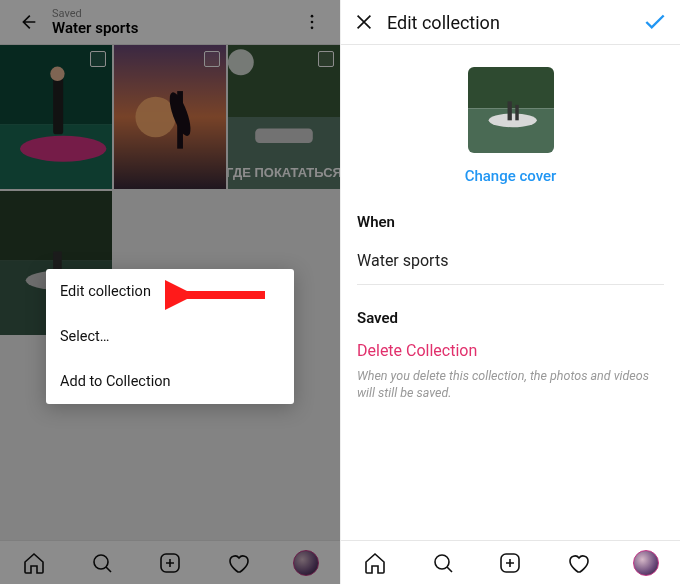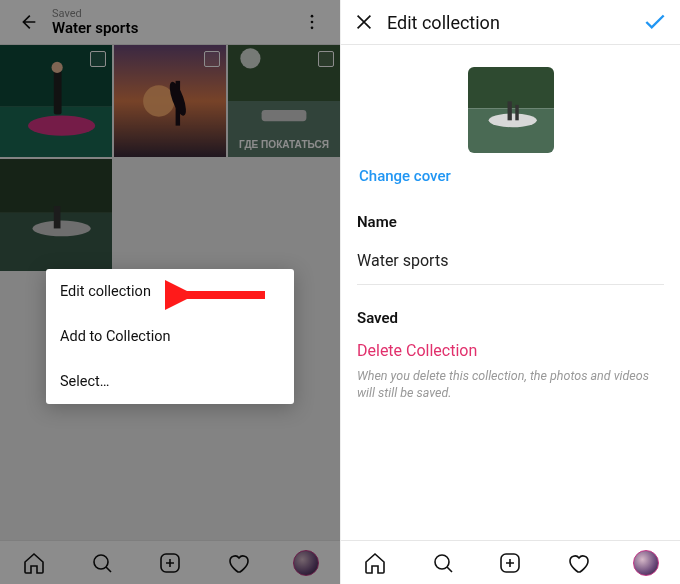--- a/index.html
+++ b/index.html
@@ -9,21 +9,21 @@
 
   
   .left .topbar { height:45px; display:flex; align-items:center; padding:0 8px; border-bottom:1px solid #e6e6e6; }
   .left .topbar .backwrap { width:40px; display:flex; align-items:center; justify-content:center; }
   .left .topbar .titles { flex:1; padding-left:4px; }
   .left .topbar .savedlbl { font-size:11px; color:#888; line-height:1; }
   .left .topbar .titlename { font-size:15px; font-weight:600; line-height:1.2; }
   .left .topbar .morewrap { width:40px; display:flex; align-items:center; justify-content:center; }
   .left .gridwrap { flex:1; position:relative; background:#efefef; }
   .thumbs { display:flex; flex-wrap:wrap; gap:2px; }
-  .thumb { width:112px; height:112px; position:relative; background:#7a8a7a; }
+  .thumb { width:112px; height:144px; position:relative; background:#7a8a7a; }
   .thumb .sel { position:absolute; top:6px; right:6px; width:16px; height:16px; border:1.5px solid #fff; border-radius:2px; background:rgba(255,255,255,0.1); }
   .thumb svg { width:100%; height:100%; display:block; }
 
   .left .menu { position:absolute; left:46px; top:224px; width:248px; background:#fff; border-radius:3px; box-shadow:0 4px 20px rgba(0,0,0,0.25); overflow:hidden; }
   .left .menu .mrow { height:45px; display:flex; align-items:center; padding:0 14px; font-size:14.5px; color:#111; cursor:pointer; }
 
   .arrow { position:absolute; left:165px; top:234px; pointer-events:none; }
 
   .dim { position:absolute; inset:0; background:rgba(0,0,0,0.45); }
 
@@ -32,21 +32,21 @@
   .navbar .avatar { width:26px; height:26px; border-radius:50%; background: radial-gradient(circle at 35% 35%, #d6b9c8 0%, #6b4a7a 60%, #2a1836 100%); border:1.5px solid #c13584; }
 
   
   .right { border-left:1px solid #eee; }
   .right .topbar2 { height:45px; display:flex; align-items:center; padding:0 12px; border-bottom:1px solid #e6e6e6; }
   .right .topbar2 .closewrap { width:34px; display:flex; align-items:center; }
   .right .topbar2 .title2 { flex:1; font-size:18px; font-weight:400; color:#111; }
   .right .topbar2 .checkwrap { width:34px; display:flex; align-items:center; justify-content:flex-end; }
 
   .right .content { flex:1; overflow:auto; }
-  .coverblock { padding:22px 18px 16px; text-align:left; }
+  .coverblock { padding:22px 18px 16px; text-align:center; }
   .coverimg { width:86px; height:86px; border-radius:6px; margin:0 auto 14px; overflow:hidden; }
   .coverimg svg { width:100%; height:100%; display:block; }
   .changecov { color:#2196f3; font-size:15px; font-weight:500; }
 
   .sec { padding:12px 16px; }
   .sechead { font-size:15px; font-weight:600; color:#111; margin-bottom:20px; }
   .fieldval { font-size:16px; color:#222; padding-bottom:14px; border-bottom:1px solid #e6e6e6; }
   .deletebtn { color:#e1306c; font-size:16px; margin-top:14px; margin-bottom:8px; }
   .deletehint { font-size:12.5px; color:#999; line-height:1.35;font-style:italic; }
 
@@ -126,22 +126,22 @@
             <ellipse cx="55" cy="62" rx="26" ry="7" fill="#c8c8c8"></ellipse>
             <rect x="48" y="42" width="6" height="20" fill="#333"></rect>
           </svg>
         </div>
       </div>
 
       <div class="dim"></div>
 
       <div class="menu">
         <div class="mrow">Edit collection</div>
+        <div class="mrow">Select…</div>
         <div class="mrow">Add to Collection</div>
-        <div class="mrow">Select…</div>
       </div>
 
       <svg class="arrow" width="110" height="32" viewBox="0 0 110 32">
         <defs>
             <marker id="ah" markerWidth="8" markerHeight="8" refX="2" refY="4" orient="auto">
           <path d="M8 0 L0 4 L8 8 Z" fill="#ff1a1a"></path>
         </marker>
           </defs>
         <line x1="100" y1="16" x2="14" y2="16" stroke="#ff1a1a" stroke-width="8" marker-end="url(#ah)"></line>
       </svg>
@@ -202,21 +202,21 @@
             <rect y="48" width="100" height="52" fill="#4a6a54"></rect>
             <ellipse cx="52" cy="62" rx="28" ry="8" fill="#d8d8d8"></ellipse>
             <rect x="46" y="40" width="5" height="22" fill="#333"></rect>
             <rect x="55" y="44" width="4" height="18" fill="#333"></rect>
           </svg>
         </div>
         <div class="changecov">Change cover</div>
       </div>
 
       <div class="sec">
-        <div class="sechead">Name</div>
+        <div class="sechead">When</div>
         <div class="fieldval">Water sports</div>
       </div>
 
       <div class="sec">
         <div class="sechead" style="margin-bottom:0;">Saved</div>
         <div class="deletebtn">Delete Collection</div>
         <div class="deletehint">When you delete this collection, the photos and videos will still be saved.</div>
       </div>
     </div>
 

